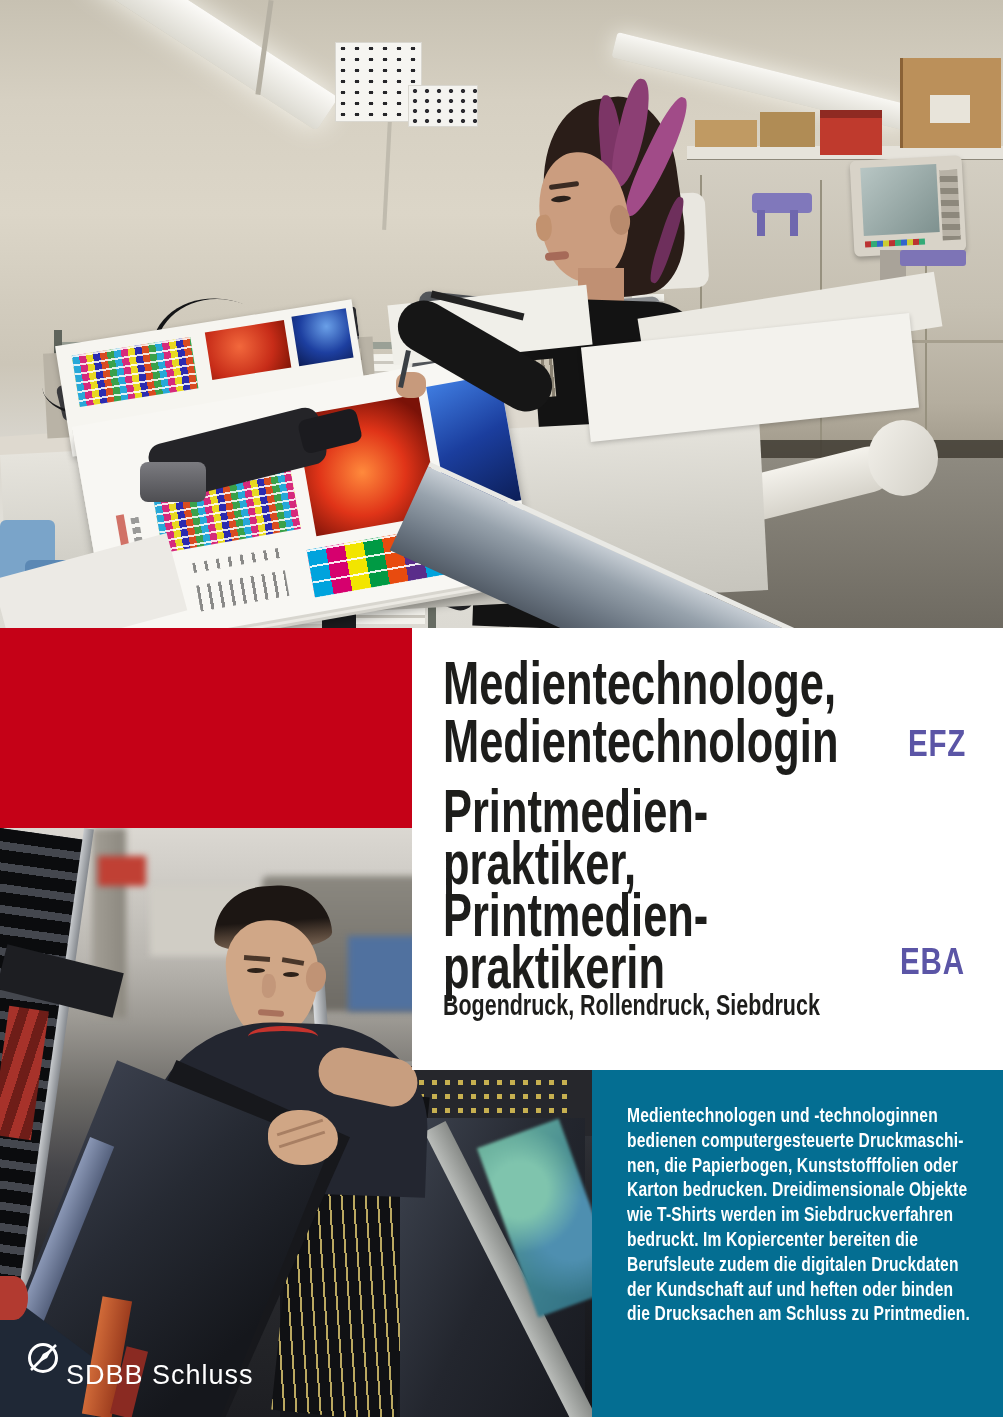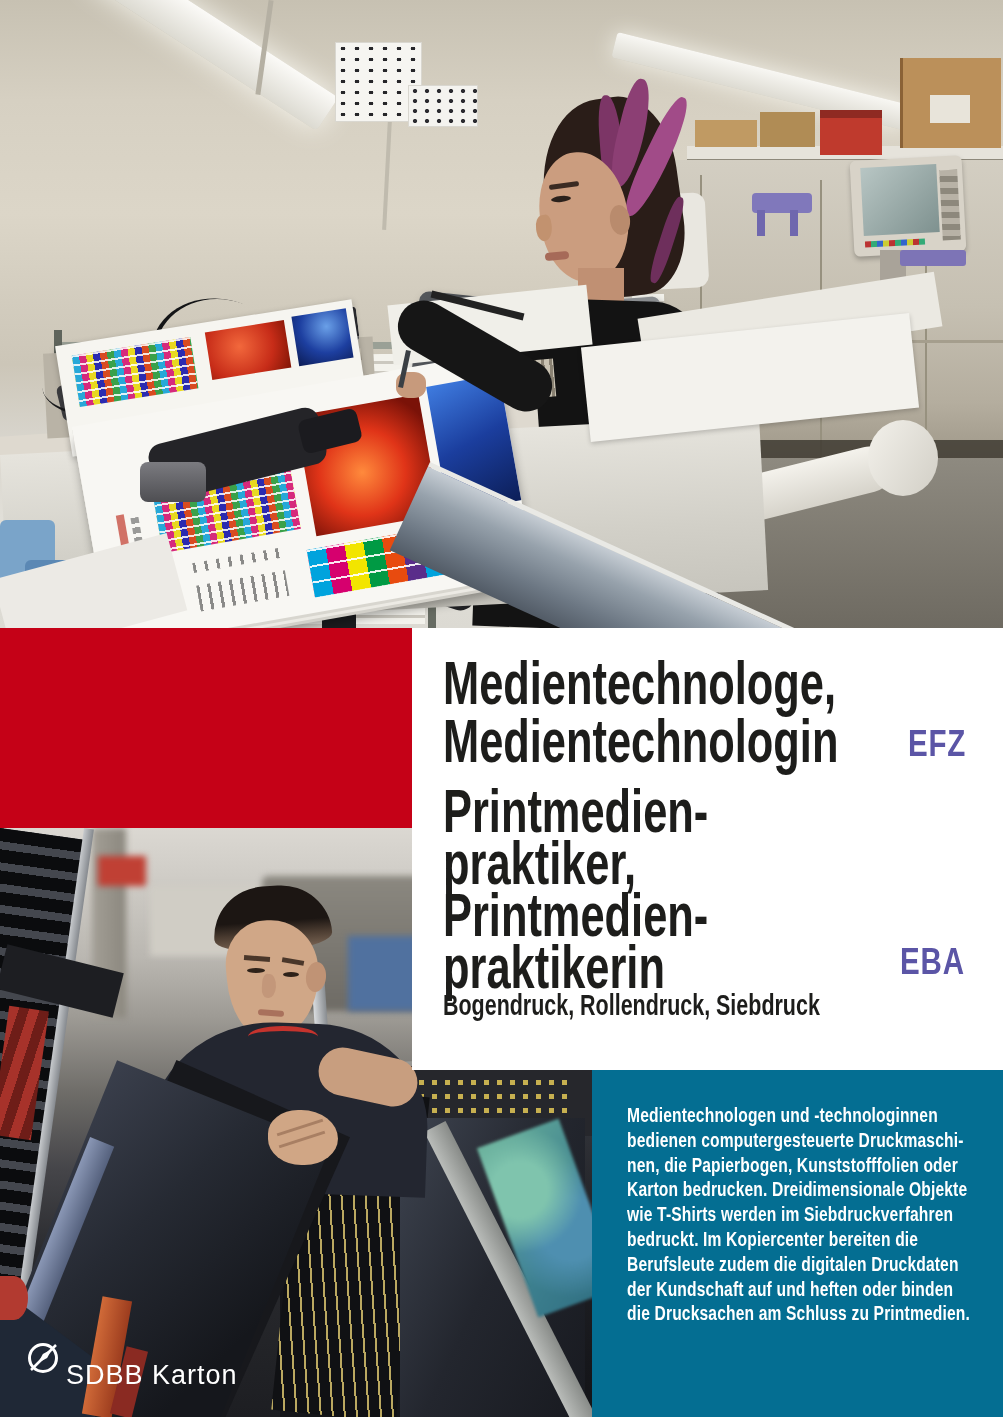--- a/index.html
+++ b/index.html
@@ -264,16 +264,16 @@
   </div>
 
   <div class="a brand">
     <span class="a" style="left:0;top:3px;width:34px;height:34px;">
       <svg width="34" height="34" viewBox="0 0 34 34">
         <circle cx="17" cy="17" r="13.5" fill="none" stroke="#ffffff" stroke-width="3"></circle>
         <line x1="5" y1="29" x2="30" y2="4" stroke="#ffffff" stroke-width="2.5"></line>
         <polygon points="0,-10 3,0 0,10 -3,0" transform="translate(19,15) rotate(45)" fill="#ffffff"></polygon>
       </svg>
     </span>
-    <span class="brand-text">SDBB Karton</span>
+    <span class="brand-text">SDBB Schluss</span>
   </div>
 
 </div>
 
 </body></html>

